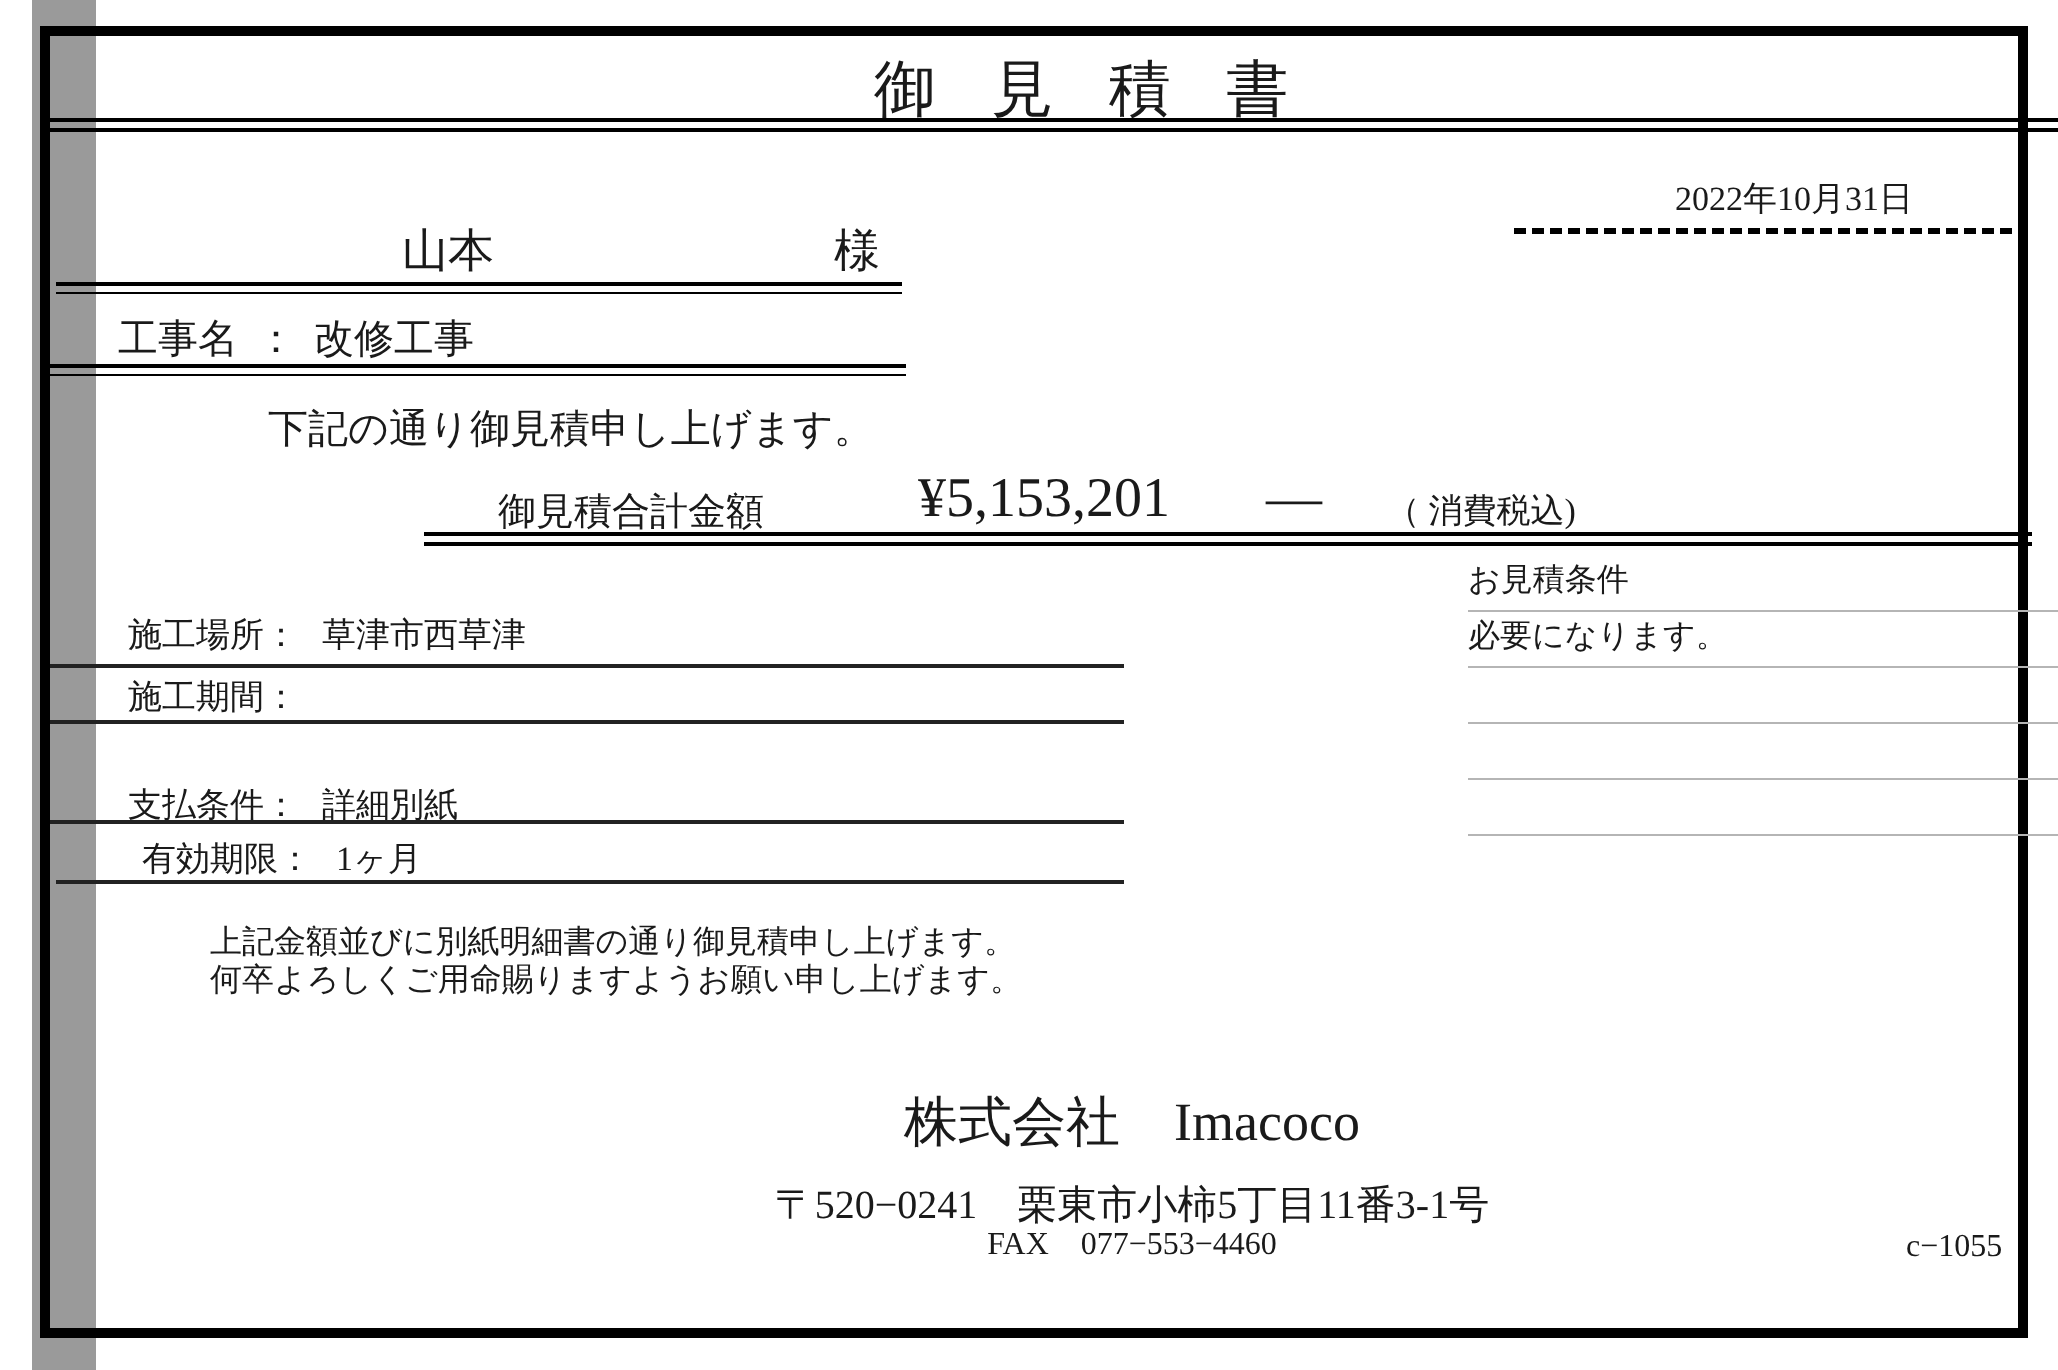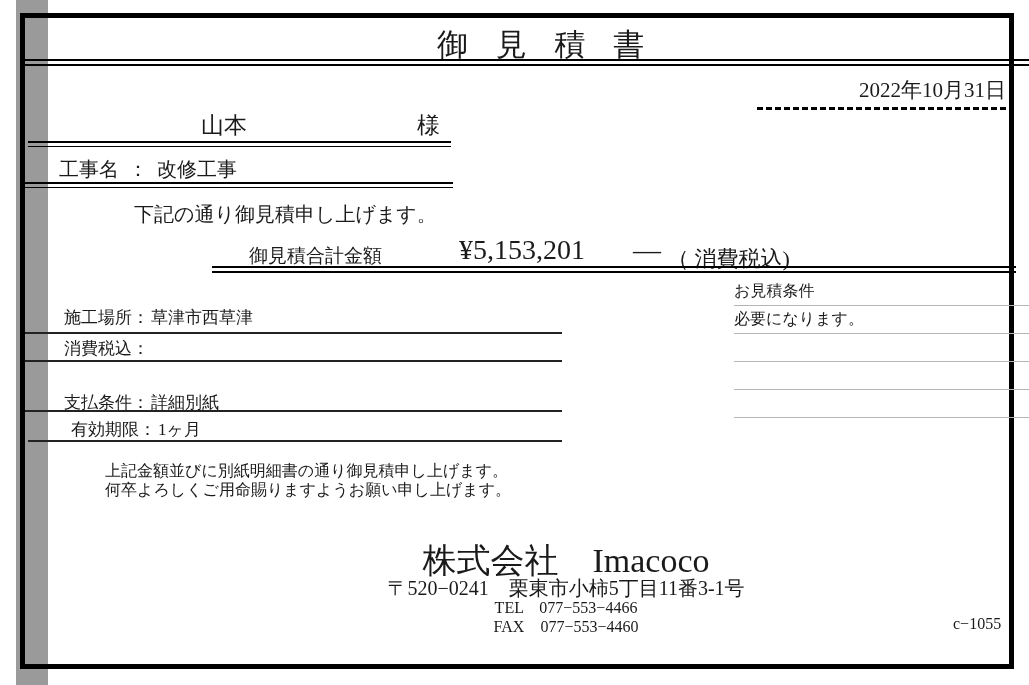--- a/index.html
+++ b/index.html
@@ -7,83 +7,82 @@
     width:1029px; height:685px; position:relative; overflow:hidden;
     background:#ffffff; color:#1a1a1a;
     font-family:"Liberation Serif","DejaVu Serif",serif;
   }
   .abs { position:absolute; white-space:nowrap;padding-left:31px; }
   
   .dbl  { height:3px; border-top:2px solid #000; border-bottom:2px solid #000; }
   .dbl2 { height:3px; border-top:2px solid #000; border-bottom:1px solid #000; }
   .fline { height:0; border-top:2px solid #222; }
   .cond-row { height:27px; line-height:26px; border-bottom:1px solid #b5b5b5; overflow:hidden; white-space:nowrap; }
-  .val { margin-left:2px; }
+  .val { margin-left:12px; }
   .sep { margin:0 9px; }
 </style>
 </head>
 <body>
 
 <div class="abs" style="left:16px;top:0;width:1px;height:685px;background:#9a9a9a"></div>
 
 <div class="abs" style="left:20px;top:13px;width:994px;height:656px;border:5px solid #000;box-sizing:border-box"></div>
 
 <div class="abs" style="left:0;top:24px;width:1029px;text-align:center;font-size:31px;letter-spacing:10px">御 見 積 書</div>
 <div class="abs dbl" style="left:25px;top:59px;width:984px"></div>
 
-<div class="abs" style="left:757px;top:76px;width:218px;text-align:right;font-size:21px;border-bottom:3px dashed #000;padding-bottom:3px">2022年10月31日</div>
+<div class="abs" style="left:757px;top:88px;width:218px;text-align:center;font-size:17px;border-bottom:3px dashed #000;padding-bottom:3px">2022年10月31日</div>
 
 <div class="abs" style="left:170px;top:110px;font-size:23px">山本</div>
 <div class="abs" style="left:386px;top:110px;font-size:23px">様</div>
 <div class="abs dbl2" style="left:28px;top:141px;width:392px"></div>
 
 <div class="abs" style="left:28px;top:156px;font-size:20px">
   <span>工事名</span><span class="sep">：</span><span>改修工事</span>
 </div>
 <div class="abs dbl2" style="left:25px;top:182px;width:397px"></div>
 
 <div class="abs" style="left:103px;top:201px;font-size:20px">下記の通り御見積申し上げます。</div>
 
 <div class="abs" style="left:218px;top:243px;font-size:19px">御見積合計金額</div>
 <div class="abs" style="left:428px;top:234px;font-size:28px">¥5,153,201</div>
 <div class="abs" style="left:602px;top:234px;font-size:28px">―</div>
-<div class="abs" style="left:636px;top:244px;font-size:22px">（ 消費税込)</div>
+<div class="abs" style="left:662px;top:244px;font-size:17px">（ 消費税込)</div>
 <div class="abs dbl" style="left:212px;top:266px;width:773px"></div>
 
 <div class="abs" style="left:703px;top:278px;width:302px;font-size:16px">
   <div class="cond-row">お見積条件</div>
   <div class="cond-row">必要になります。</div>
   <div class="cond-row"></div>
   <div class="cond-row"></div>
   <div class="cond-row"></div>
 </div>
 
 <div class="abs" style="left:33px;top:306px;font-size:17px">
   <span>施工場所：</span><span class="val">草津市西草津</span>
 </div>
 <div class="abs fline" style="left:25px;top:332px;width:506px"></div>
 
 <div class="abs" style="left:33px;top:337px;font-size:17px">
-  <span>消費税込：</span><span class="val"></span>
+  <span>施工期間：</span><span class="val"></span>
 </div>
 <div class="abs fline" style="left:25px;top:360px;width:506px"></div>
 
 <div class="abs" style="left:33px;top:391px;font-size:17px">
   <span>支払条件：</span><span class="val">詳細別紙</span>
 </div>
 <div class="abs fline" style="left:25px;top:410px;width:506px"></div>
 
 <div class="abs" style="left:40px;top:418px;font-size:17px">
   <span>有効期限：</span><span class="val">1ヶ月</span>
 </div>
 <div class="abs fline" style="left:28px;top:440px;width:503px"></div>
 
 <div class="abs" style="left:74px;top:461px;font-size:16px">上記金額並びに別紙明細書の通り御見積申し上げます。</div>
 <div class="abs" style="left:74px;top:480px;font-size:16px">何卒よろしくご用命賜りますようお願い申し上げます。</div>
 
 <div class="abs" style="left:320px;top:545px;width:430px;text-align:center;white-space:nowrap">
-  <div style="font-size:34px;line-height:32px;margin-bottom:2px">株式会社　Imacoco</div>
+  <div style="font-size:27px;line-height:32px;margin-bottom:17px">株式会社　Imacoco</div>
   <div style="font-size:20px;line-height:19px">〒520−0241　栗東市小柿5丁目11番3-1号</div>
-  <div style="font-size:16px;line-height:19px">TEL　077−553−4466</div>
   <div style="font-size:16px;line-height:19px">FAX　077−553−4460</div>
 </div>
 
 <div class="abs" style="left:922px;top:615px;font-size:16px">c−1055</div>
 
 </body></html>

